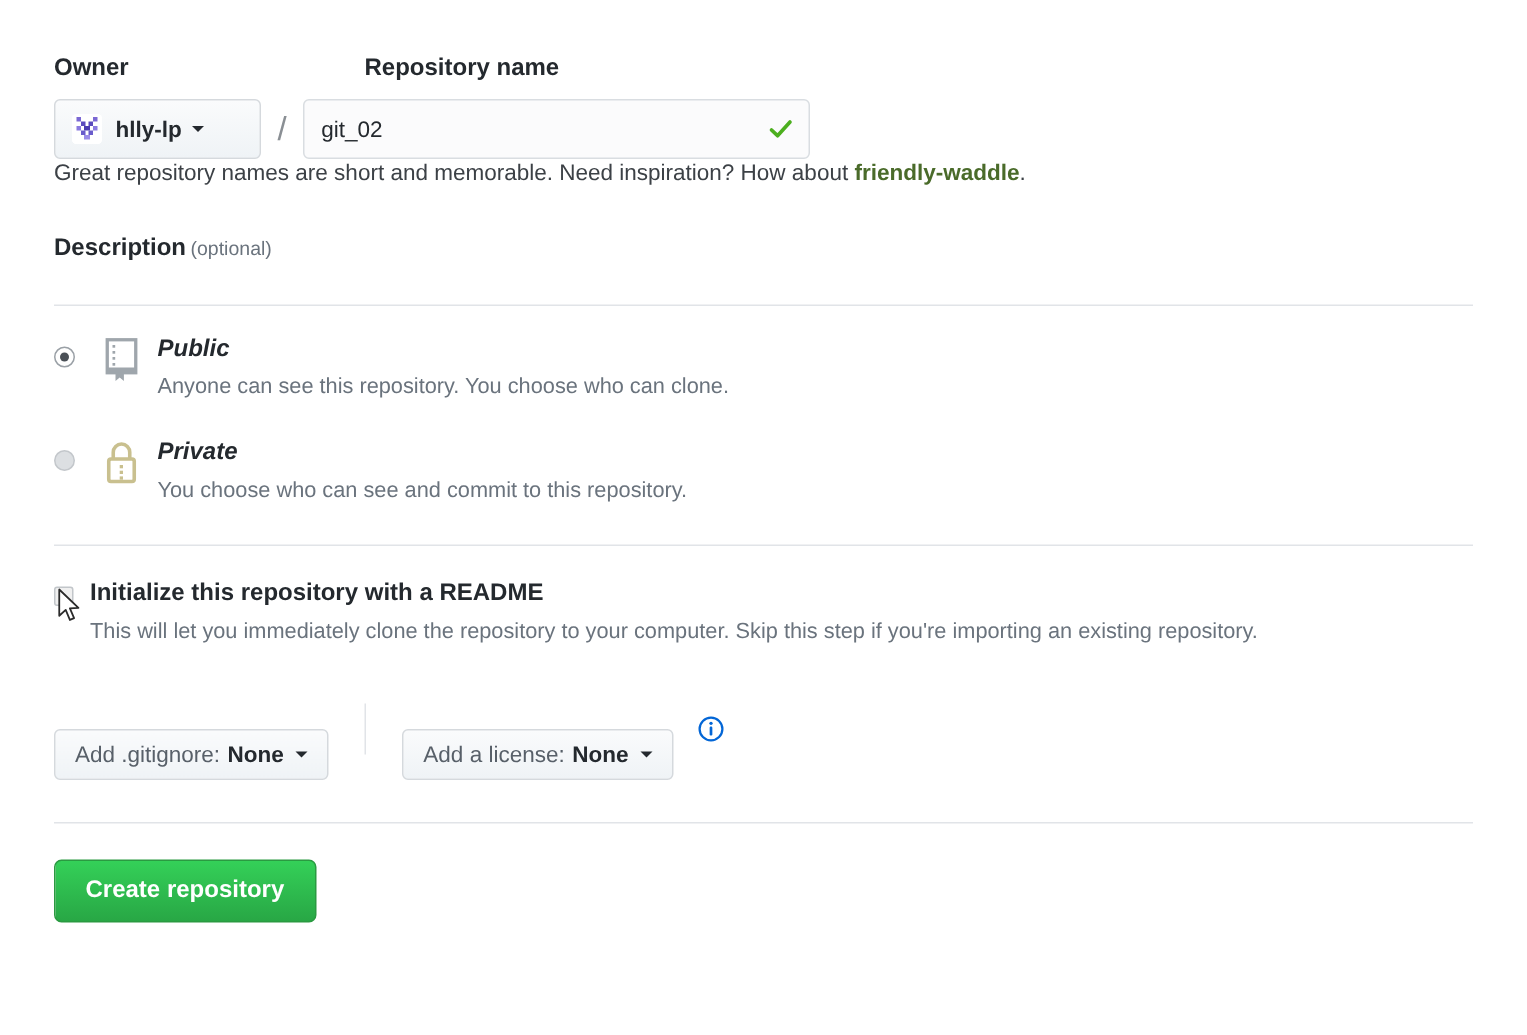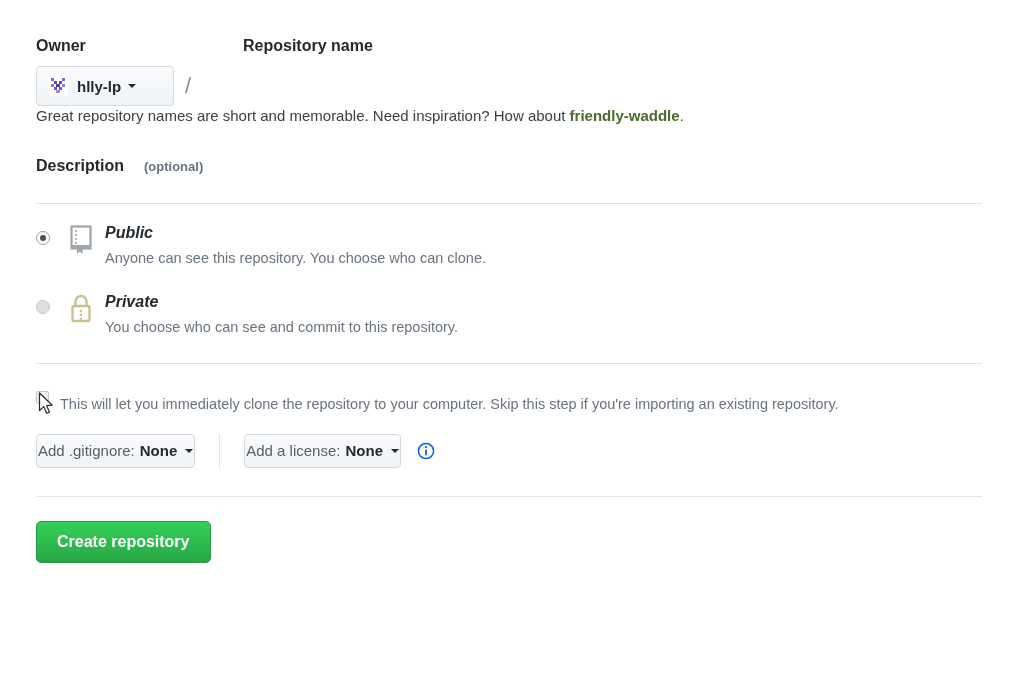--- a/index.html
+++ b/index.html
@@ -137,23 +137,23 @@
 
   
   .desc-label {
     margin-top: 31px;
     font-size: 16px;
     font-weight: bold;
     color: #24292e;
   }
   .desc-optional {
     font-size: 13px;
-    font-weight: bold;
+    font-weight: normal;
     color: #6a737d;
-    margin-left: 20px;
+    margin-left: 3px;
   }
 
   .desc-input-wrap {
     margin-top: 11px;
     width: 946px;
     height: 44px;
   }
   .desc-input {
     width: 100%;
     height: 44px;
@@ -274,28 +274,29 @@
   
   .dd-row {
     display: flex;
     align-items: center;
     margin-top: 20px;
   }
   .dd-btn {
     display: flex;
     align-items: center;
     height: 34px;
-    padding: 0 1px;
+    padding: 0 13px;
     background: linear-gradient(#fafbfc, #eff3f6);
     border: 1px solid #d5d9dd;
     border-radius: 4px;
     cursor: pointer;
     font-size: 15px;
     color: #586069;
     white-space: nowrap;
+    margin-top: 35px;
   }
   .dd-btn .dd-value {
     font-weight: bold;
     color: #24292e;
     margin-left: 5px;
   }
   .dd-btn .caret { margin-left: 8px; }
 
   .dd-sep {
     width: 1px;
@@ -369,20 +370,26 @@
           <rect x="6" y="11" width="3" height="3" fill="#6a5ccb"></rect>
           <rect x="11" y="11" width="3" height="3" fill="#6a5ccb"></rect>
           <rect x="8" y="14" width="4" height="3" fill="#9b8ce8"></rect>
         </svg>
         <span class="owner-name">hlly-lp</span>
         <span class="caret"></span>
       </div>
 
       <span class="slash">/</span>
 
+      <div class="repo-input-wrap">
+        <input class="repo-input" type="text" value="git_02" style="">
+        <svg class="check-ok" viewBox="0 0 16 16">
+          <path d="M2.2 8.6 L6 12.2 L13.8 3.6" fill="none" stroke="#4caf1f" stroke-width="2.3" stroke-linecap="round" stroke-linejoin="round"></path>
+        </svg>
+      </div>
     </div>
 
     
     <div class="help-line">
       <span>Great repository names are short and memorable. Need inspiration? How about </span><span class="suggest">friendly-waddle</span><span>.</span>
     </div>
 
     
     <div class="desc-label">
       <span>Description</span><span class="desc-optional">(optional)</span>
@@ -426,20 +433,21 @@
       </div>
 
     </div>
 
     <hr class="divider div-2">
 
     
     <div class="readme-row">
       <span class="checkbox"></span>
       <div class="readme-text">
+        <div class="readme-title">Initialize this repository with a README</div>
         <div class="readme-desc">This will let you immediately clone the repository to your computer. Skip this step if you're importing an existing repository.</div>
       </div>
     </div>
 
     
     <div class="dd-row">
       <div class="dd-btn">
         <span>Add .gitignore:</span>
         <span class="dd-value">None</span>
         <span class="caret"></span>

